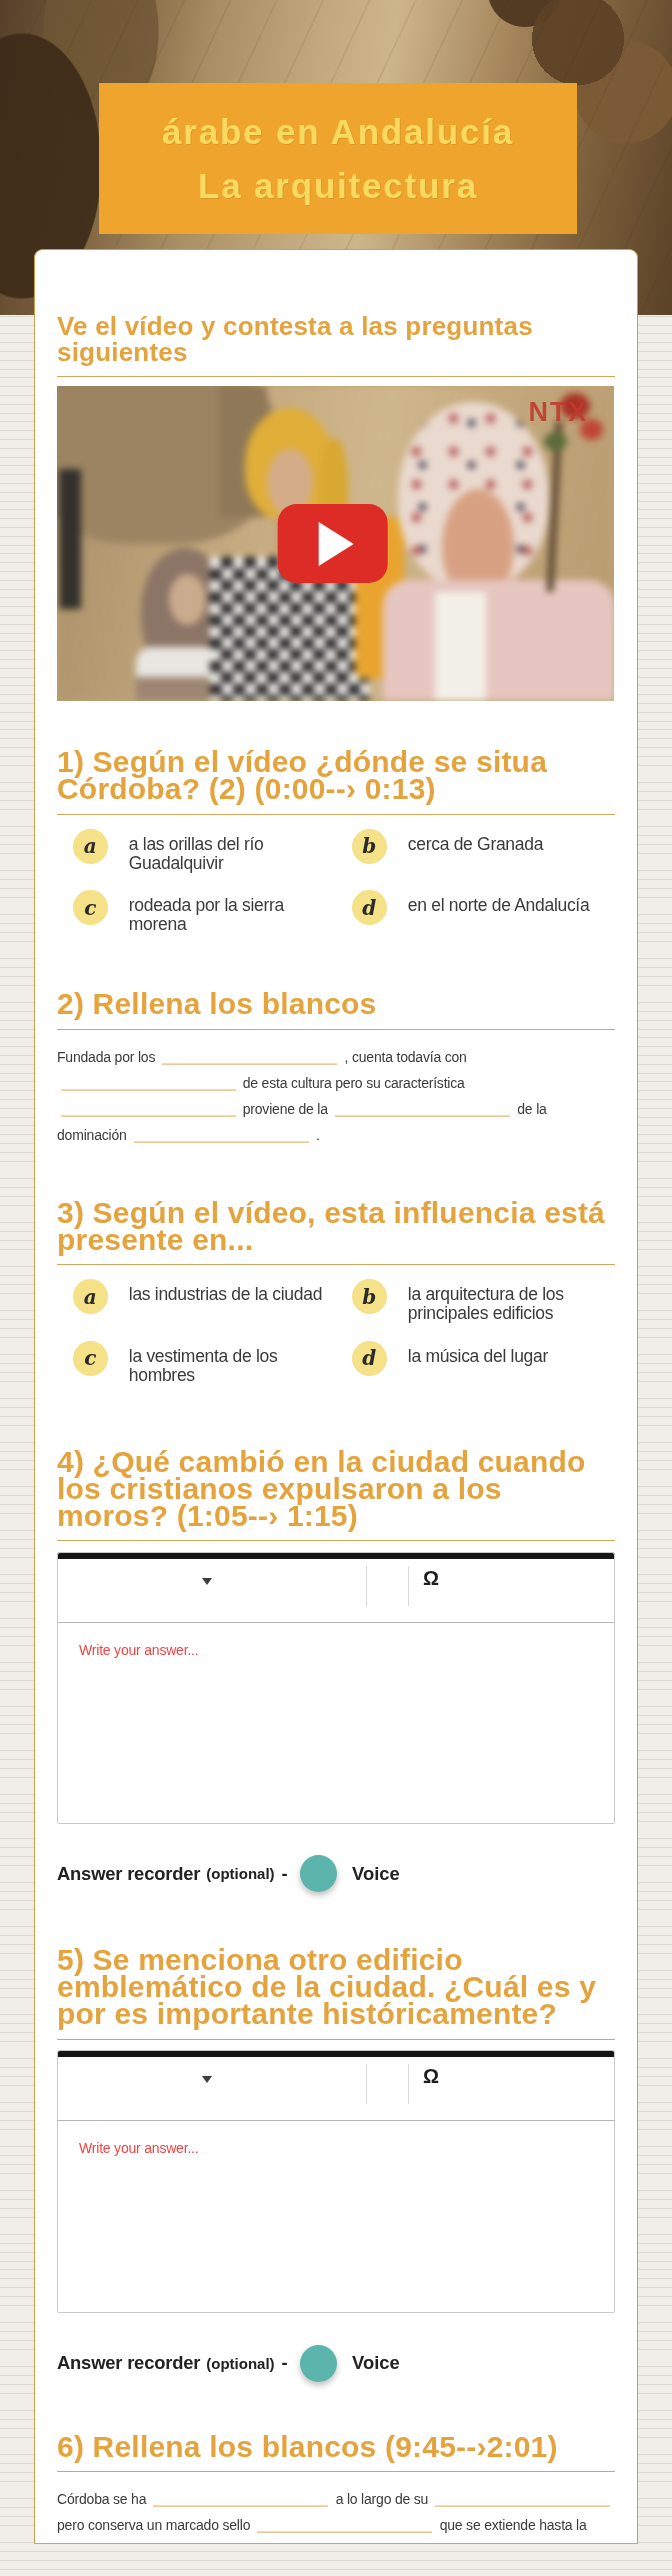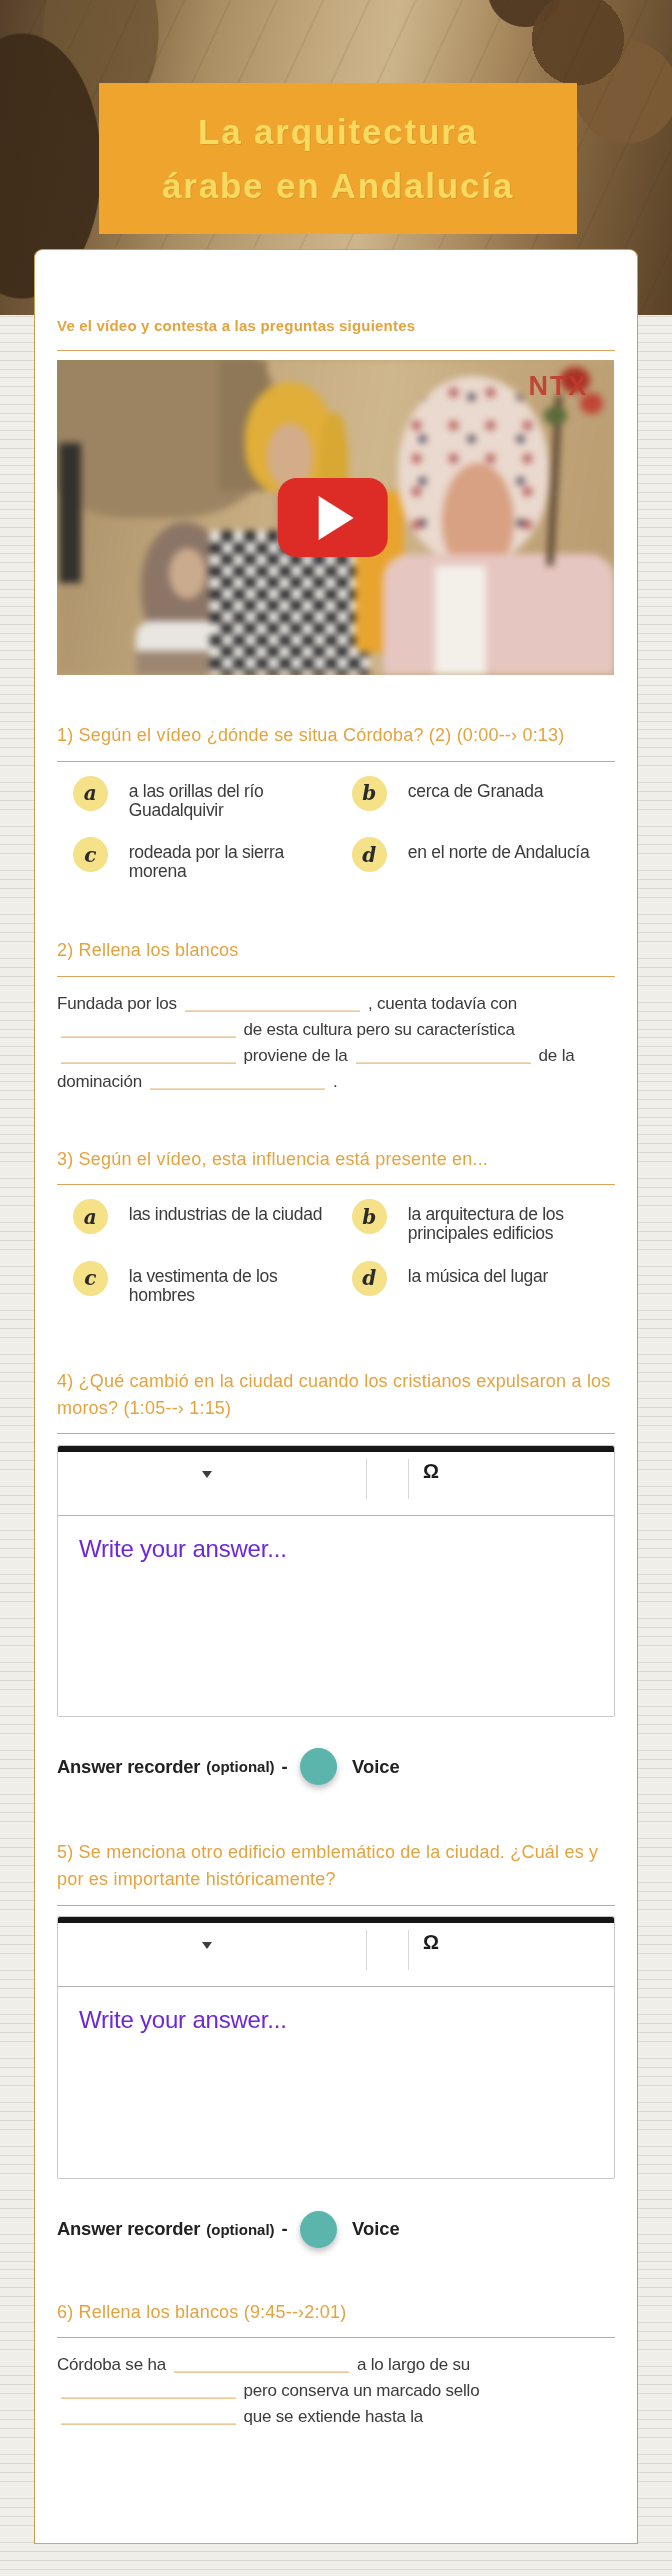--- a/index.html
+++ b/index.html
@@ -19,23 +19,23 @@
   .header-art::after{content:"";position:absolute;inset:0;
       background:repeating-linear-gradient(115deg,rgba(255,255,255,0) 0 40px,rgba(60,40,20,.08) 40px 42px);}
   .title-box{position:absolute;top:83px;left:99px;width:478px;height:151px;background:#efa42e;
       z-index:3;display:flex;flex-direction:column;justify-content:center;align-items:center;}
   .title-line{color:#f8da60;font-size:35px;font-weight:700;letter-spacing:1.8px;line-height:54px;
       text-shadow:0.9px 0.9px 0 rgba(214,150,40,.8);}
   
   .card{position:relative;z-index:2;width:604px;margin:249px auto 0;background:#ffffff;
       border:0.9px solid #c9a14e;border-bottom:1.8px solid #e0a24a;border-radius:8.8px 8.8px 0 0;
       padding:0 22px 12.3px;box-sizing:border-box;height:2295px;overflow:hidden;}
-  .intro-heading{margin-top:63px;color:#e5a33d;font-size:15px;font-weight:700;letter-spacing:0.2px;line-height:26px;}
+  .intro-heading{margin-top:63px;color:#e5a33d;font-size:26px;font-weight:700;letter-spacing:0.2px;line-height:26px;}
   .rule{border:none;border-top:1.8px solid #d9a45c;margin:11.4px 0 0 0;}
-  .q-heading{color:#e5a33d;font-size:18px;font-weight:400;letter-spacing:0.2px;line-height:27px;}
+  .q-heading{color:#e5a33d;font-size:30px;font-weight:700;letter-spacing:0.2px;line-height:27px;}
   
   .video{position:relative;width:557px;height:315px;margin-top:8.8px;overflow:hidden;background:#c0a377;cursor:pointer;}
   .v-art{position:absolute;inset:0;filter:blur(3.5px);
     background:linear-gradient(100deg,#a98f68,#c6ab81 35%,#cfb78d 55%,#c3a77c 75%,#b89b6f);}
   .v-stone{position:absolute;left:-26px;top:-35px;width:245px;height:193px;border-radius:40%;background:#9c8462;}
   .v-pillar{position:absolute;left:162px;top:0;width:48px;height:131px;background:#8f7857;}
   .v-pole-left{position:absolute;left:1.8px;top:83px;width:22px;height:140px;background:#33312c;}
   .w1-hijab{position:absolute;left:84px;top:162px;width:88px;height:127px;border-radius:50% 50% 45% 45%;background:#8b7566;}
   .w1-face{position:absolute;left:112px;top:188px;width:37px;height:51px;border-radius:50%;background:#cbab8d;}
   .w1-body{position:absolute;left:79px;top:261px;width:102px;height:54px;
@@ -67,59 +67,59 @@
       border-bottom:22px solid rgba(0,0,0,0);margin-left:8.8px;}
   
   .options{display:grid;grid-template-columns:1fr 1fr;column-gap:15.8px;row-gap:17.5px;margin-top:14px;padding-left:15.8px;}
   .option{display:flex;align-items:flex-start;gap:21px;}
   .badge{flex:0 0 auto;width:35px;height:35px;border-radius:50%;background:#f5e187;
       display:flex;align-items:center;justify-content:center;
       font-family:"DejaVu Serif",serif;font-style:italic;font-weight:700;font-size:20px;color:#2a2a2a;cursor:pointer;}
   .opt-text{max-width:210px;font-size:17.5px;letter-spacing:-0.3px;color:#3b3b3b;line-height:19px;padding-top:6.1px;}
   .opt-narrow .opt-text{max-width:149px;}
   
-  .fill-para{margin-top:14px;font-size:17px;letter-spacing:-0.2px;color:#3b3b3b;line-height:26px;max-width:564px;}
+  .fill-para{margin-top:14px;font-size:14px;letter-spacing:-0.2px;color:#3b3b3b;line-height:26px;max-width:564px;}
   .blank{display:inline-block;width:175px;height:12.3px;border-bottom:1.8px solid #dfa255;
       margin:0 3.5px;transform:translateY(2.6px);cursor:text;}
   
   .editor{margin-top:10.5px;border:0.9px solid #c8c8c8;border-radius:1.8px;background:#fff;}
   .editor-topbar{height:6.1px;background:#161616;border-radius:1.8px 1.8px 0 0;}
   .editor-toolbar{position:relative;height:63px;border-bottom:0.9px solid #b5b5b5;}
   .tb-dd{position:absolute;left:0;top:7px;width:298px;height:31.5px;background:none;border:none;cursor:pointer;
       display:flex;align-items:center;justify-content:center;}
   .caret{width:0;height:0;border-top:7px solid #3d3d3d;border-left:5.3px solid rgba(0,0,0,0);
       border-right:5.3px solid rgba(0,0,0,0);}
   .tb-sep{position:absolute;top:7px;width:0.9px;height:40px;background:#d9d9d9;}
   .sep-a{left:308px;} .sep-b{left:350px;}
   .tb-omega{position:absolute;left:359px;top:7px;background:none;border:none;cursor:pointer;
       font-size:20px;font-weight:700;color:#1d1d1d;}
   .editor-area{height:200px;padding:19px 21px;box-sizing:border-box;cursor:text;}
   .editor-area.short{height:191px;}
-  .placeholder{color:#6d28d9;font-size:24px;letter-spacing:-0.2px;margin-top:34px;}
+  .placeholder{color:#ef4444;font-size:14px;letter-spacing:-0.2px;margin-top:34px;}
   
   .recorder{margin-top:31.5px;display:flex;align-items:center;}
   .rec-label{font-size:18.4px;font-weight:700;color:#222;letter-spacing:-0.2px;text-align:right;}
   .rec-opt{font-size:15px;font-weight:700;color:#222;margin-left:6.1px;}
   .rec-dash{font-size:18.4px;font-weight:700;color:#222;margin-left:7px;}
   .voice-btn{width:37px;height:37px;border-radius:50%;border:none;background:#5cb5ac;
       box-shadow:0 3.5px 6.1px rgba(0,0,0,.25);margin-left:12.3px;cursor:pointer;}
   .rec-voice{font-size:18.4px;font-weight:700;color:#222;margin-left:15px;}
   
   .sec-q1{margin-top:47px;} .sec-q2{margin-top:56px;} .sec-q3{margin-top:51px;}
   .sec-q4{margin-top:63px;} .sec-q5{margin-top:54px;} .sec-q6{margin-top:51px;}
 </style>
 </head>
 <body>
 
 <div class="page">
 
   <div class="header-art"></div>
   <div class="title-box">
+    <div class="title-line">árabe en Andalucía</div>
     <div class="title-line">La arquitectura</div>
-    <div class="title-line">árabe en Andalucía</div>
   </div>
 
   <div class="card">
 
     <div class="intro-heading">Ve el vídeo y contesta a las preguntas siguientes</div>
     <hr class="rule">
     <div class="video">
       <div class="v-art">
         <div class="v-stone"></div>
           <div class="v-pillar"></div>

